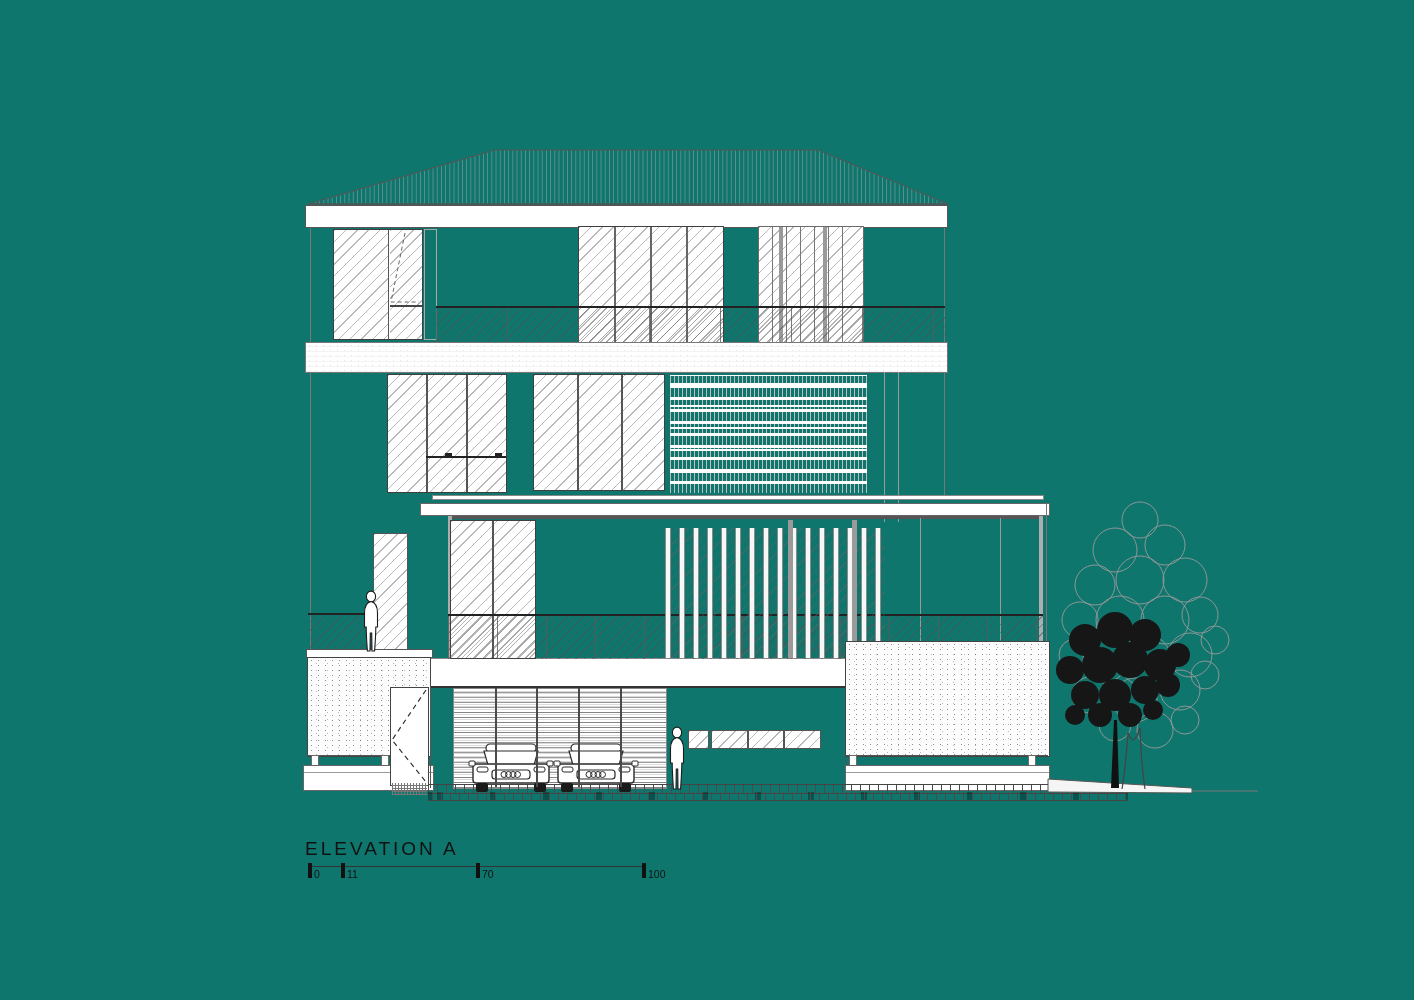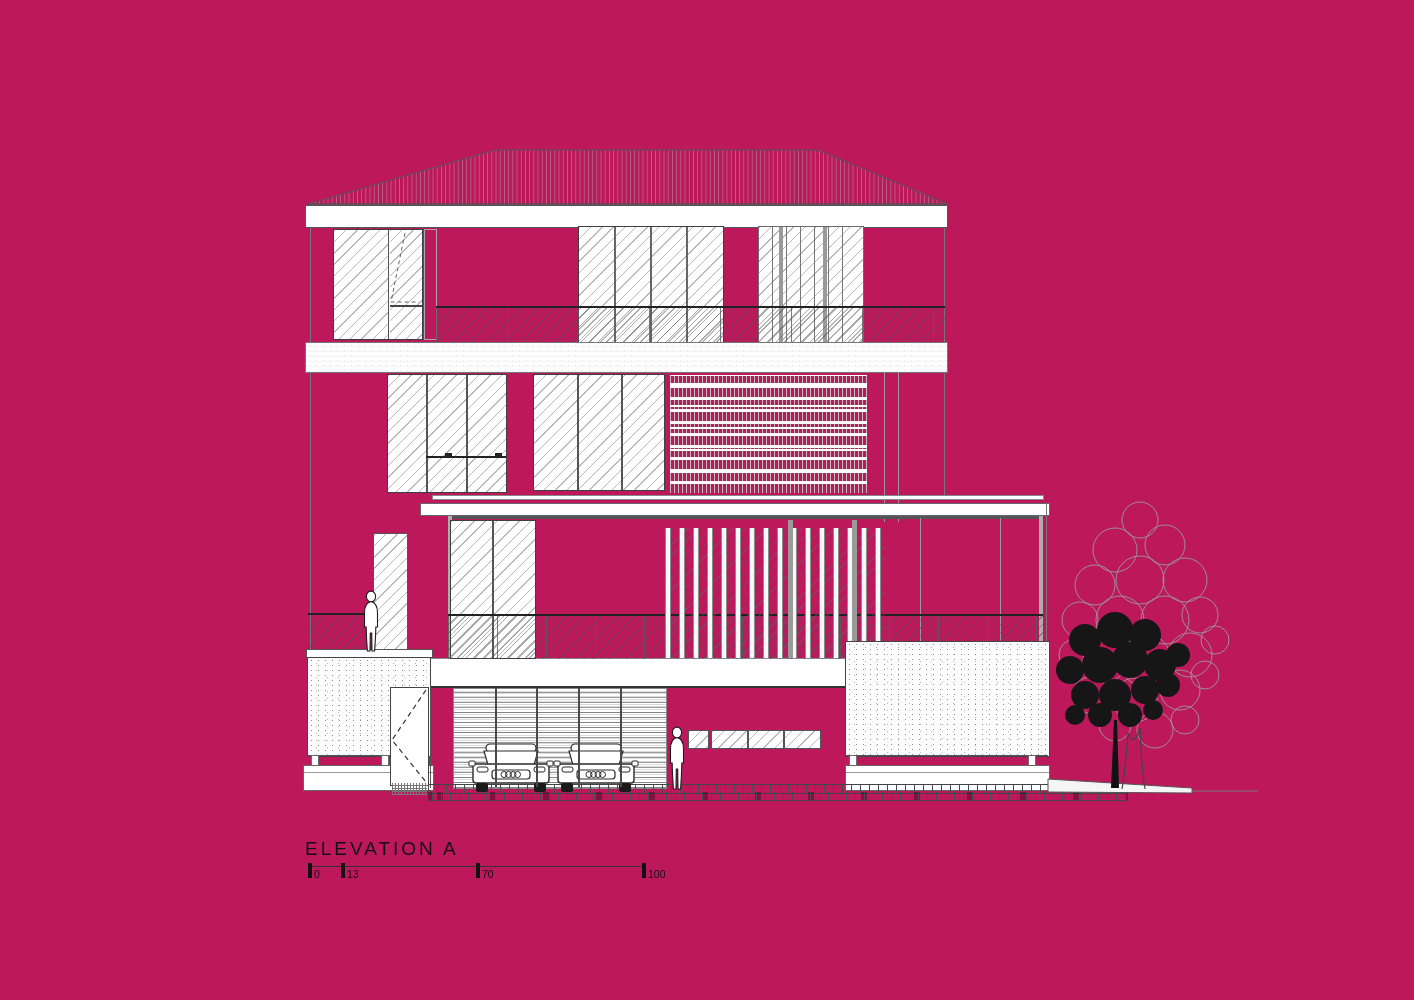--- a/index.html
+++ b/index.html
@@ -1,17 +1,17 @@
 <!DOCTYPE html>
 <html><head>
 <meta charset="utf-8">
 <style>
   html,body{margin:0;padding:0;background:#fff;}
   body{width:1414px;height:1000px;font-family:"Liberation Sans",sans-serif;}
-  .sheet{position:relative;width:1414px;height:1000px;background:#be185d;overflow:hidden;}
+  .sheet{position:relative;width:1414px;height:1000px;background:#0f766e;overflow:hidden;}
   .abs{position:absolute;}
   
   .hatch{background-image:repeating-linear-gradient(135deg, rgba(100,100,100,.45) 0px, rgba(100,100,100,.45) 1px, transparent 1px, transparent 8px);}
   .hatch2{background-image:repeating-linear-gradient(135deg, rgba(80,80,80,.5) 0px, rgba(80,80,80,.5) 1px, transparent 1px, transparent 6px);}
   
   .speckle{background-color:#fcfcfc;background-image:
     radial-gradient(rgba(50,50,50,.55) .6px, transparent .95px),
     radial-gradient(rgba(50,50,50,.35) .5px, transparent .85px);
     background-size:7px 5px,11px 7px;background-position:0 0,3px 2px;}
   
@@ -297,21 +297,21 @@
   <div class="abs title" style="left:305px;top:838px;">ELEVATION A</div>
 
   <div class="abs" style="left:0;top:0;width:0;height:0;">
     <div class="abs" style="left:310px;top:866px;width:335px;height:1px;background:#333;"></div>
     <div class="abs" style="left:308px;top:866px;width:4px;height:1px;">
       <span class="tick"></span>
       <span class="ticklabel">0</span>
     </div>
     <div class="abs" style="left:341px;top:866px;width:4px;height:1px;">
       <span class="tick"></span>
-      <span class="ticklabel">13</span>
+      <span class="ticklabel">11</span>
     </div>
     <div class="abs" style="left:476px;top:866px;width:4px;height:1px;">
       <span class="tick"></span>
       <span class="ticklabel">70</span>
     </div>
     <div class="abs" style="left:642px;top:866px;width:4px;height:1px;">
       <span class="tick"></span>
       <span class="ticklabel">100</span>
     </div>
   </div>

